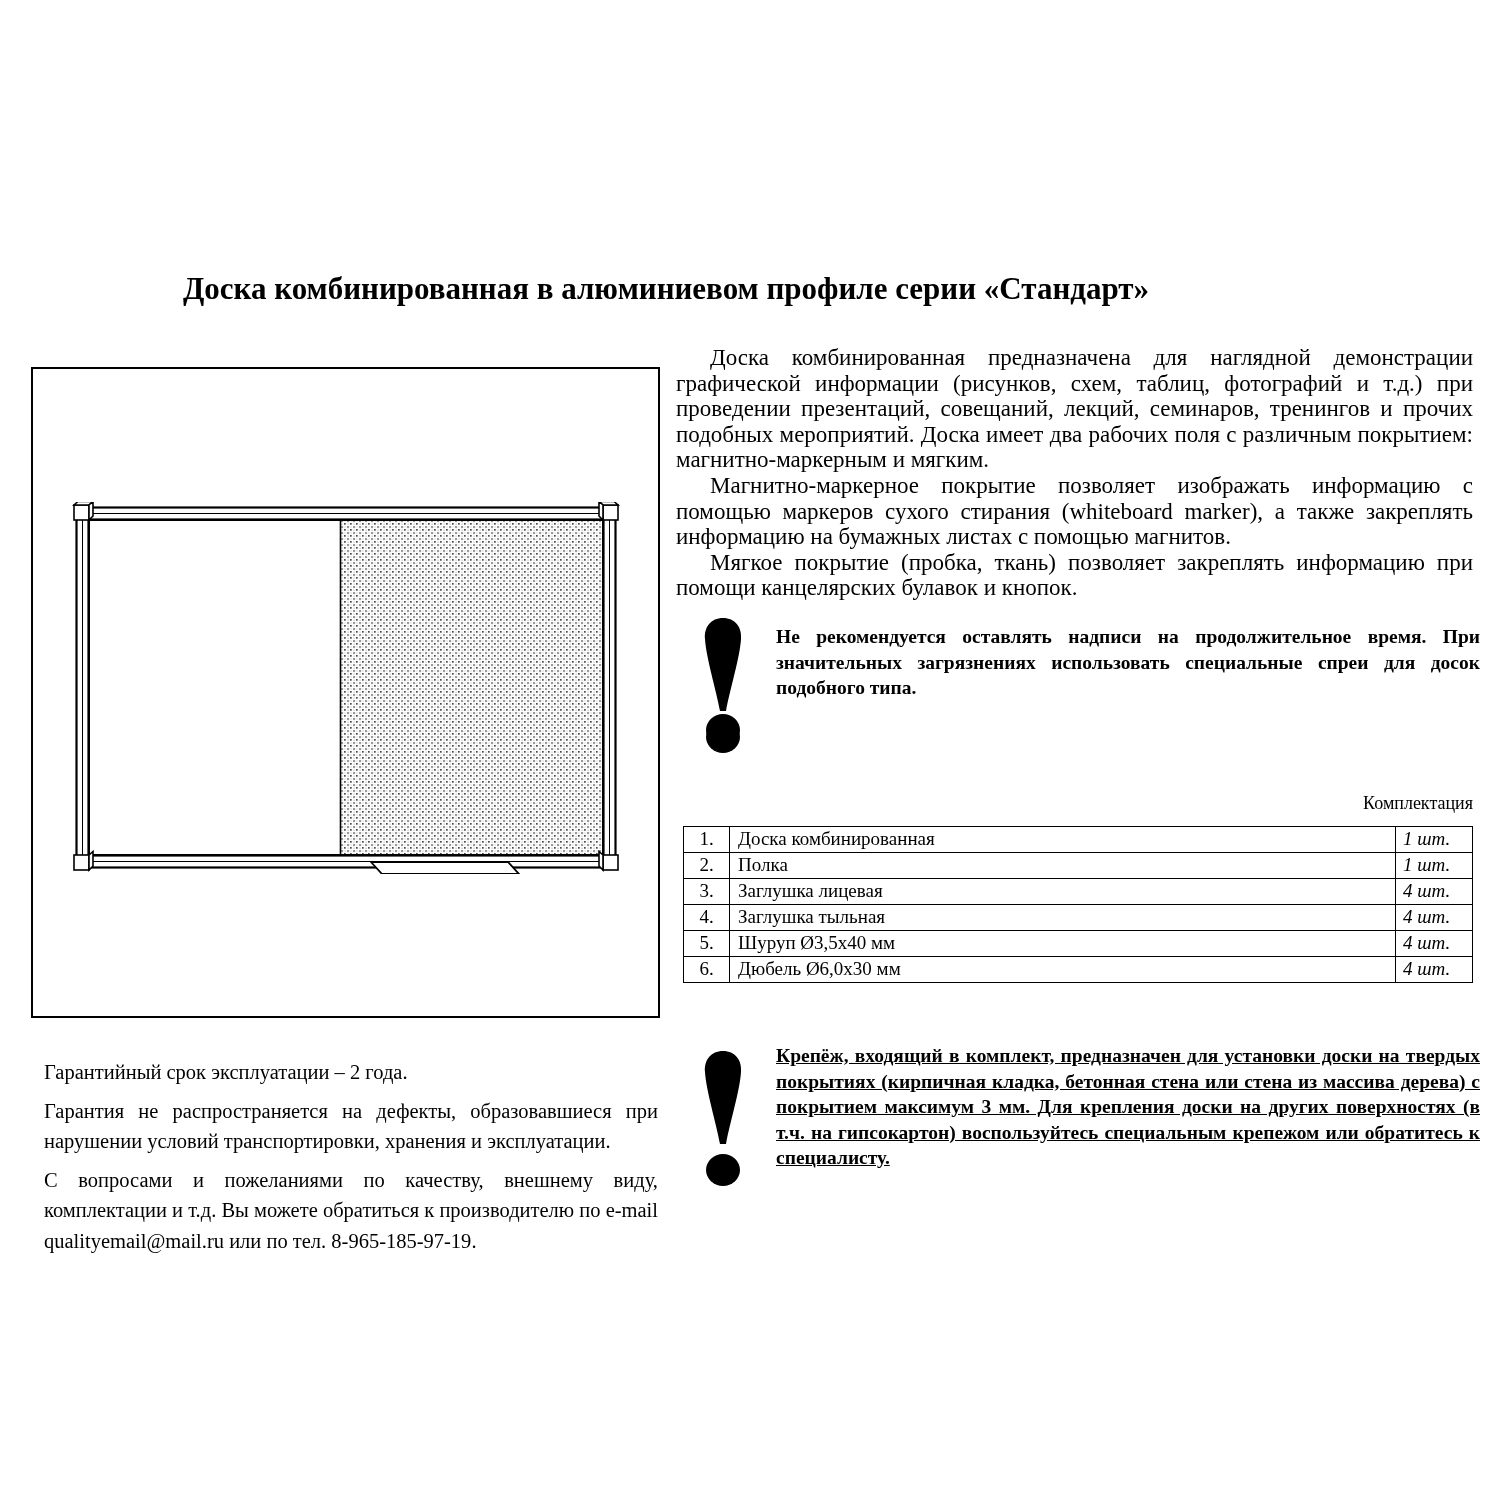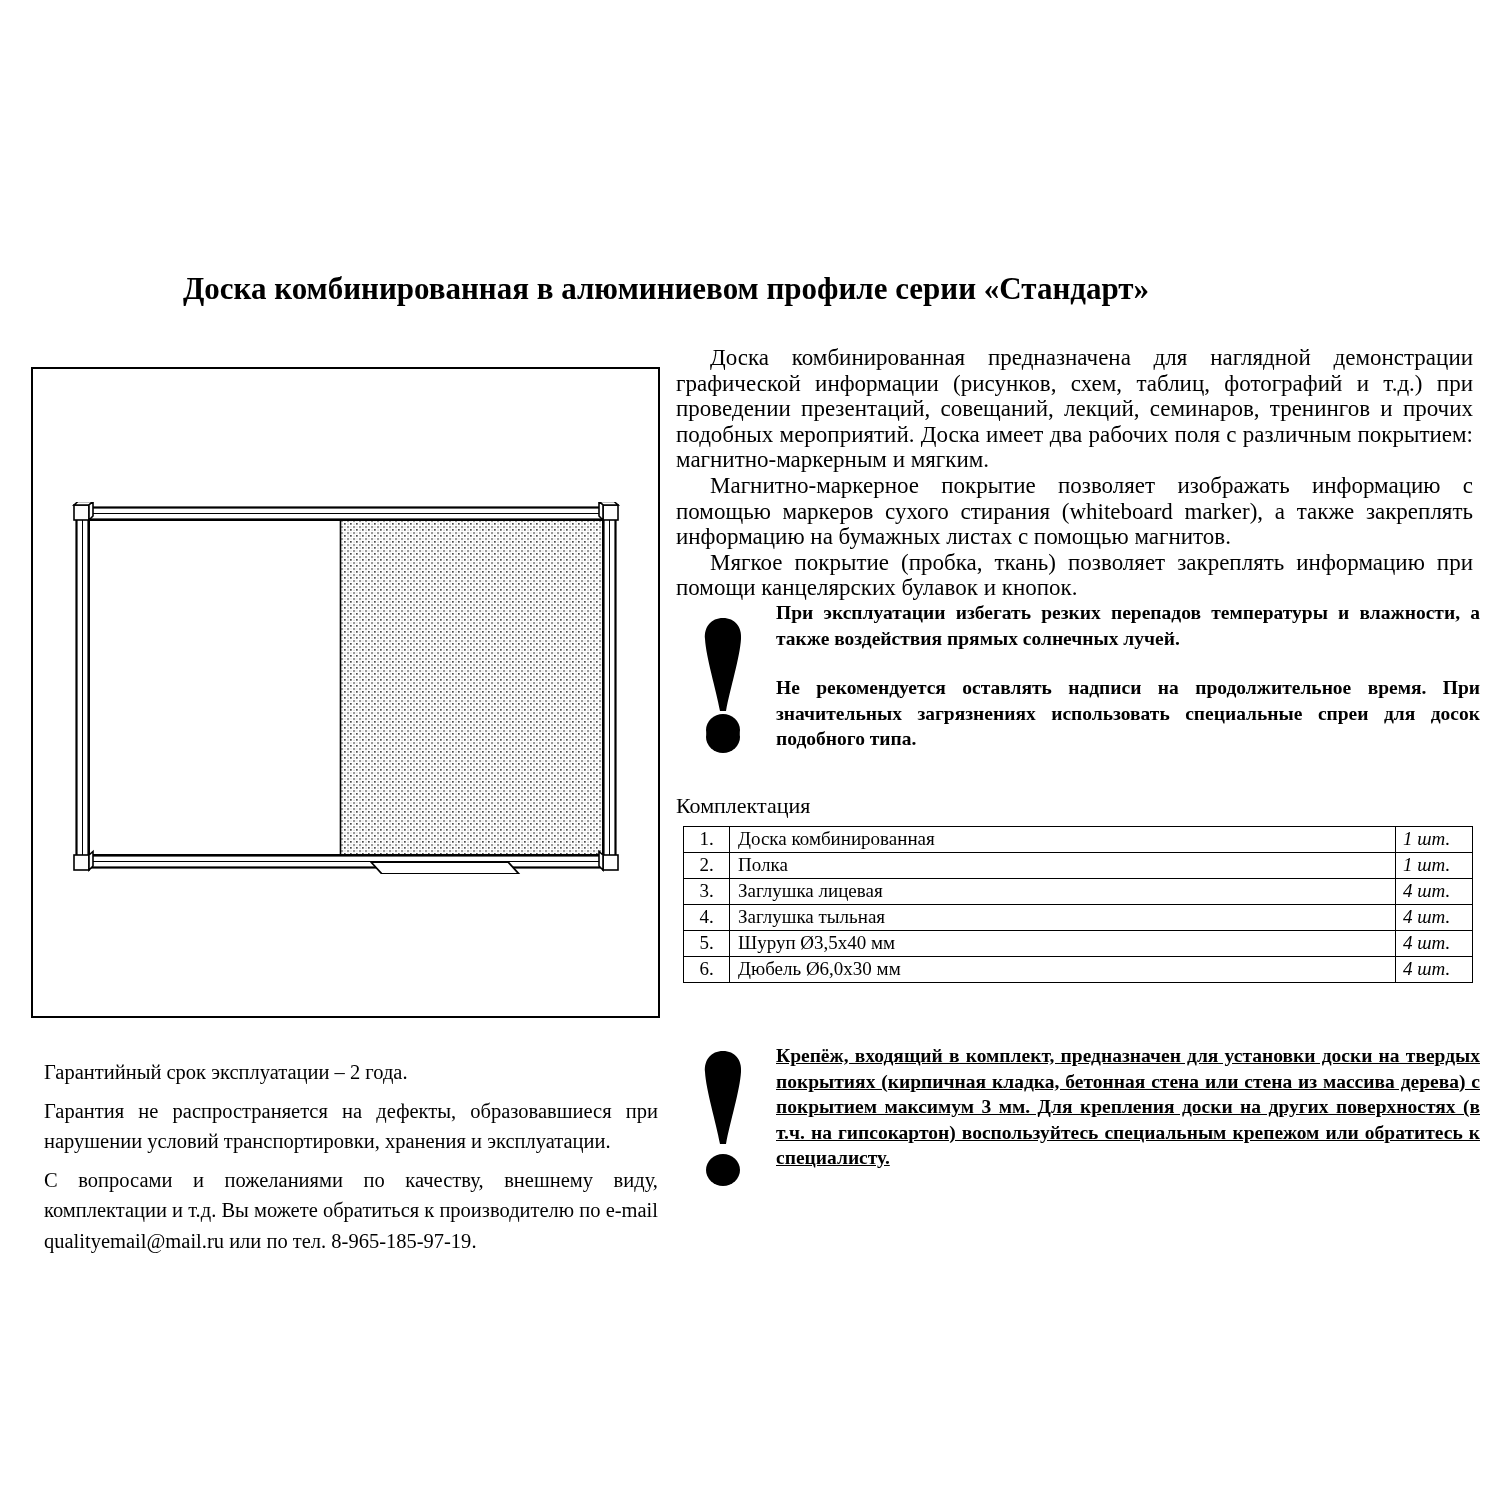--- a/index.html
+++ b/index.html
@@ -89,22 +89,22 @@
     text-indent: 0;
   }
   .warn-gap { height: 12px; }
 
   
   #kit-heading {
     position: absolute;
     left: 676px;
     top: 793px;
     width: 797px;
-    text-align: left;
-    font-size: 22px;
+    text-align: right;
+    font-size: 18px;
     line-height: 1.15;
   }
 
   
   #kit-table {
     position: absolute;
     left: 683px;
     top: 826px;
     width: 790px;
     border-collapse: collapse;
@@ -233,21 +233,20 @@
                C 40 42 30 74 26 96
                L 20 96
                C 16 74 6 42 5 24
                C 4 12 11 3 23 3 Z" fill="#000000"></path>
       <ellipse cx="23" cy="122" rx="17" ry="16" fill="#000000"></ellipse>
     </svg>
   </div>
 
   <div class="warn-text" style="left:76px; top:0; width:704px;">
     <div class="warn-gap"></div>
-    <p class="warn-par">При эксплуатации избегать резких перепадов температуры и влажности, а также воздействия прямых солнечных лучей.</p>
     <div class="warn-gap"></div>
     <div class="warn-gap"></div>
     <p class="warn-par">Не рекомендуется оставлять надписи на продолжительное время. При значительных загрязнениях использовать специальные спреи для досок подобного типа.</p>
   </div>
 </div>
 
 <div class="warn-icon" style="position:absolute; left:700px; top:708px; height:48px;">
   <svg width="46" height="48" viewBox="0 0 46 48">
     <ellipse cx="23" cy="22" rx="17" ry="16" fill="#000000"></ellipse>
   </svg>

